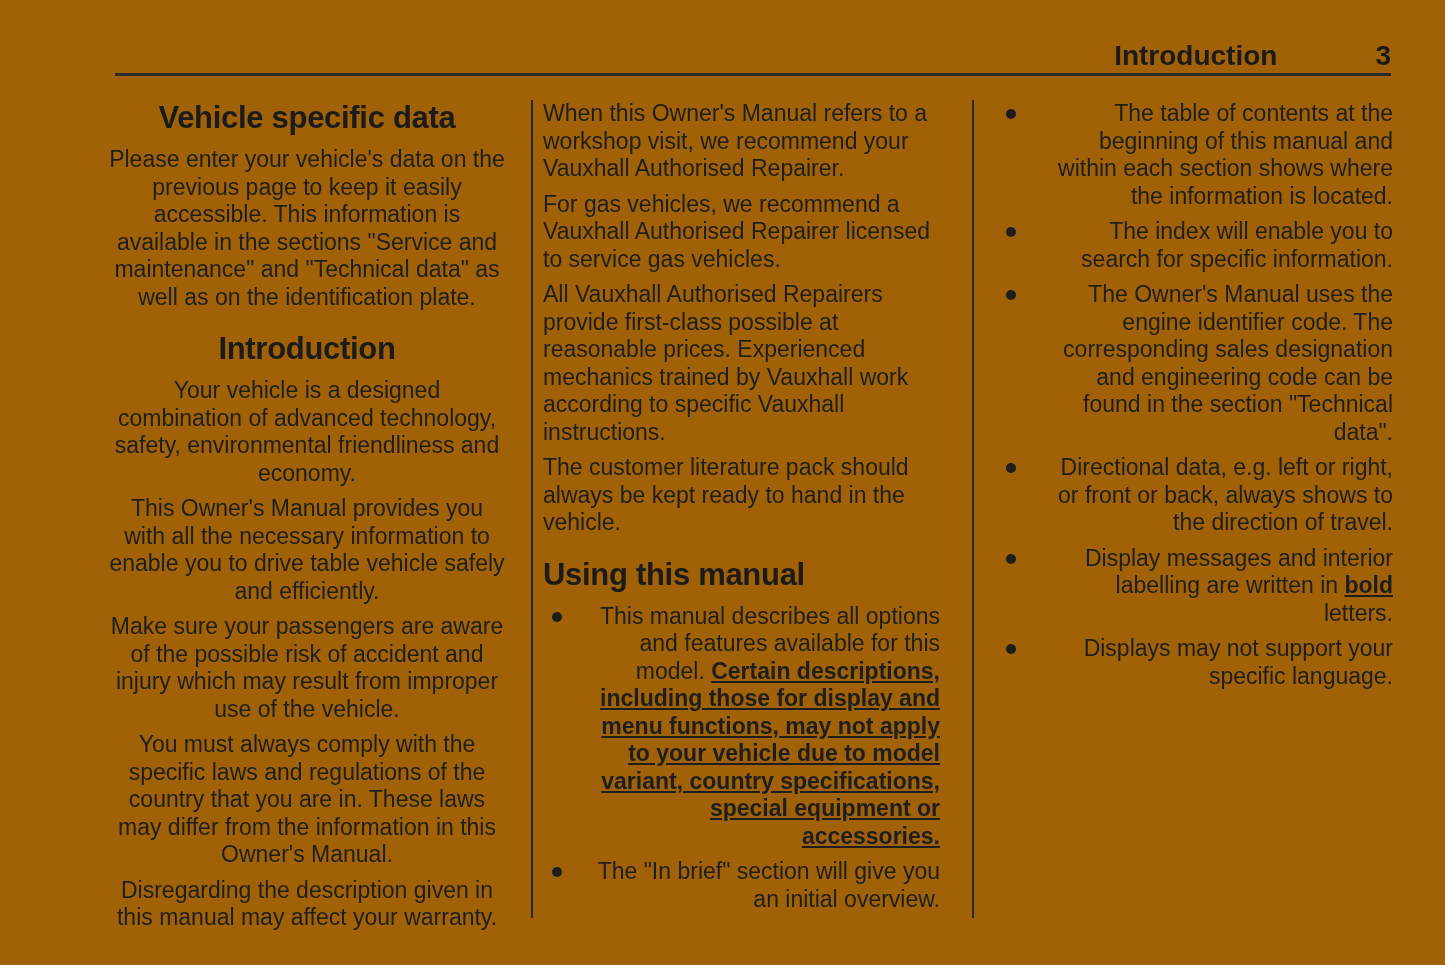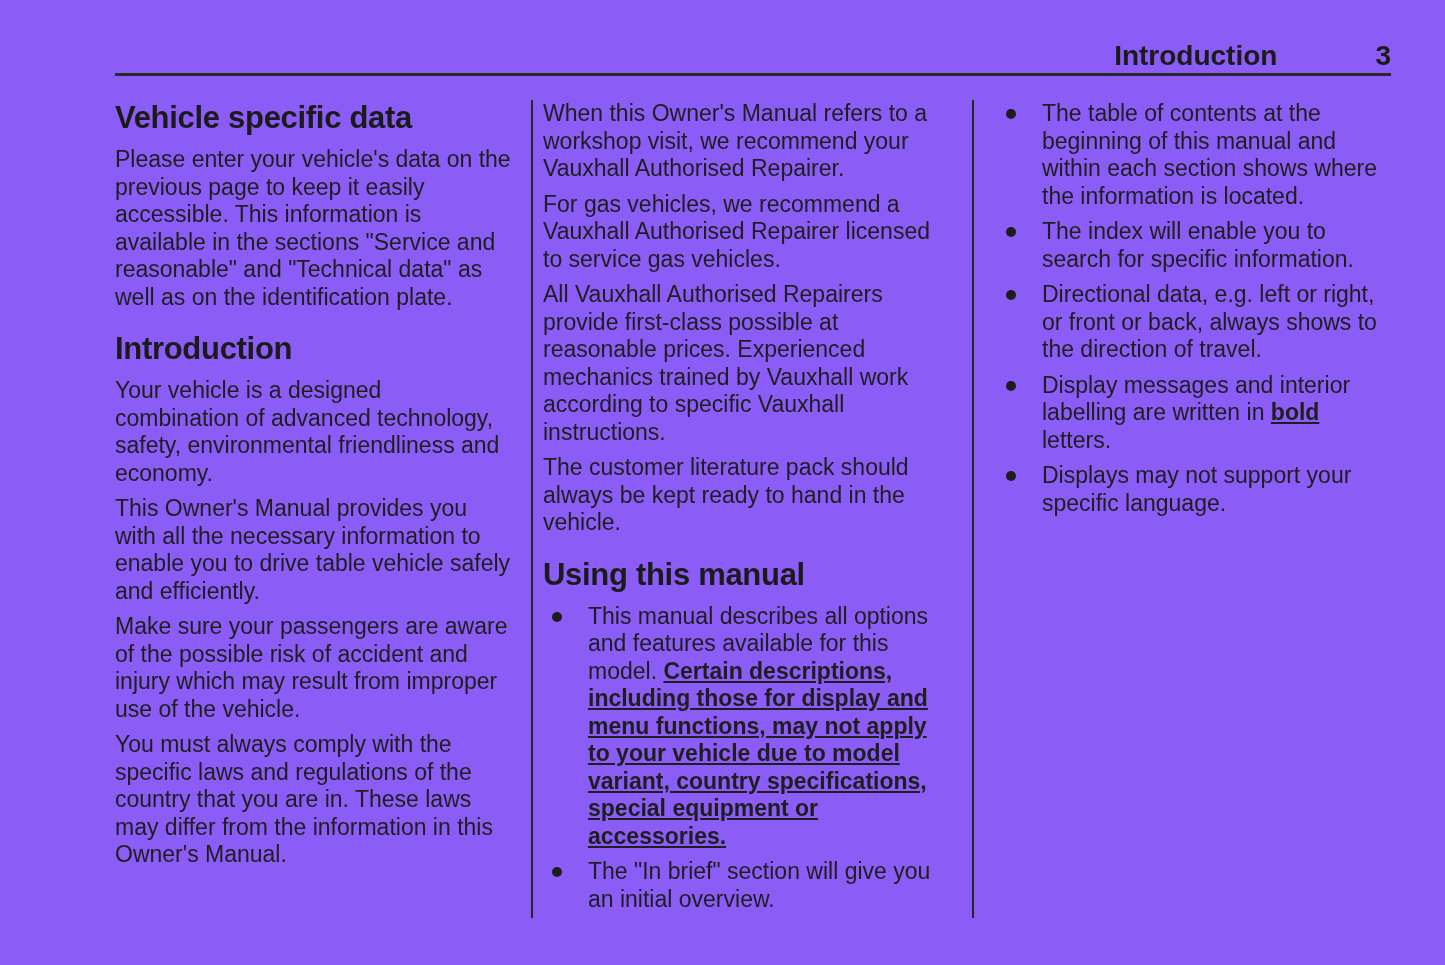--- a/index.html
+++ b/index.html
@@ -4,21 +4,21 @@
 <style>
   html, body {
     margin: 0;
     padding: 0;
     background: #ffffff;
   }
   .page {
     position: relative;
     width: 1445px;
     height: 965px;
-    background: #8b5cf6;
+    background: #a16207;
     font-family: "Liberation Sans", sans-serif;
     color: #1e1e1e;
     overflow: hidden;
   }
   .header {
     position: absolute;
     left: 115px;
     top: 40px;
     width: 1276px;
     display: flex;
@@ -34,21 +34,21 @@
     left: 115px;
     top: 73px;
     width: 1276px;
     height: 3px;
     background: #2a2a2a;
   }
   .col {
     position: absolute;
     top: 100px;
   }
-  .col1 { left: 115px; width: 396px; }
+  .col1 { left: 109px; width: 396px; text-align: center; }
   .col2 { left: 543px; width: 397px; }
   .col3 { left: 997px; width: 396px; }
   .vrule {
     position: absolute;
     top: 100px;
     width: 2px;
     height: 818px;
     background: #262626;
   }
   .vrule1 { left: 531px; }
@@ -71,20 +71,21 @@
     margin: 0;
     padding: 0;
     list-style: none;
     font-size: 23px;
     line-height: 27.5px;
   }
   .col li {
     position: relative;
     padding-left: 45px;
     margin-bottom: 8px;
+    text-align: right;
   }
   .col li::before {
     content: "";
     position: absolute;
     left: 9px;
     top: 9px;
     width: 10px;
     height: 10px;
     border-radius: 50%;
     background: #1d1d1d;
@@ -97,26 +98,27 @@
 <div class="page">
 
   <div class="header">
     <span>Introduction</span>
     <span>3</span>
   </div>
   <div class="header-rule"></div>
 
   <div class="col col1">
     <h2>Vehicle specific data</h2>
-    <p>Please enter your vehicle's data on the previous page to keep it easily accessible. This information is available in the sections "Service and reasonable" and "Technical data" as well as on the identification plate.</p>
+    <p>Please enter your vehicle's data on the previous page to keep it easily accessible. This information is available in the sections "Service and maintenance" and "Technical data" as well as on the identification plate.</p>
     <h2 class="mt">Introduction</h2>
     <p>Your vehicle is a designed combination of advanced technology, safety, environmental friendliness and economy.</p>
     <p>This Owner's Manual provides you with all the necessary information to enable you to drive table vehicle safely and efficiently.</p>
     <p>Make sure your passengers are aware of the possible risk of accident and injury which may result from improper use of the vehicle.</p>
     <p>You must always comply with the specific laws and regulations of the country that you are in. These laws may differ from the information in this Owner's Manual.</p>
+    <p>Disregarding the description given in this manual may affect your warranty.</p>
   </div>
 
   <div class="vrule vrule1"></div>
 
   <div class="col col2">
     <p>When this Owner's Manual refers to a workshop visit, we recommend your Vauxhall Authorised Repairer.</p>
     <p>For gas vehicles, we recommend a Vauxhall Authorised Repairer licensed to service gas vehicles.</p>
     <p>All Vauxhall Authorised Repairers provide first-class possible at reasonable prices. Experienced mechanics trained by Vauxhall work according to specific Vauxhall instructions.</p>
     <p>The customer literature pack should always be kept ready to hand in the vehicle.</p>
     <h2 class="mt">Using this manual</h2>
@@ -125,19 +127,20 @@
       <li><span>The "In brief" section will give you an initial overview.</span></li>
     </ul>
   </div>
 
   <div class="vrule vrule2"></div>
 
   <div class="col col3">
     <ul>
       <li><span>The table of contents at the beginning of this manual and within each section shows where the information is located.</span></li>
       <li><span>The index will enable you to search for specific information.</span></li>
+      <li><span>The Owner's Manual uses the engine identifier code. The corresponding sales designation and engineering code can be found in the section "Technical data".</span></li>
       <li><span>Directional data, e.g. left or right, or front or back, always shows to the direction of travel.</span></li>
       <li><span>Display messages and interior labelling are written in </span><span class="b">bold</span><span> letters.</span></li>
       <li><span>Displays may not support your specific language.</span></li>
     </ul>
   </div>
 
 </div>
 
 </body></html>

